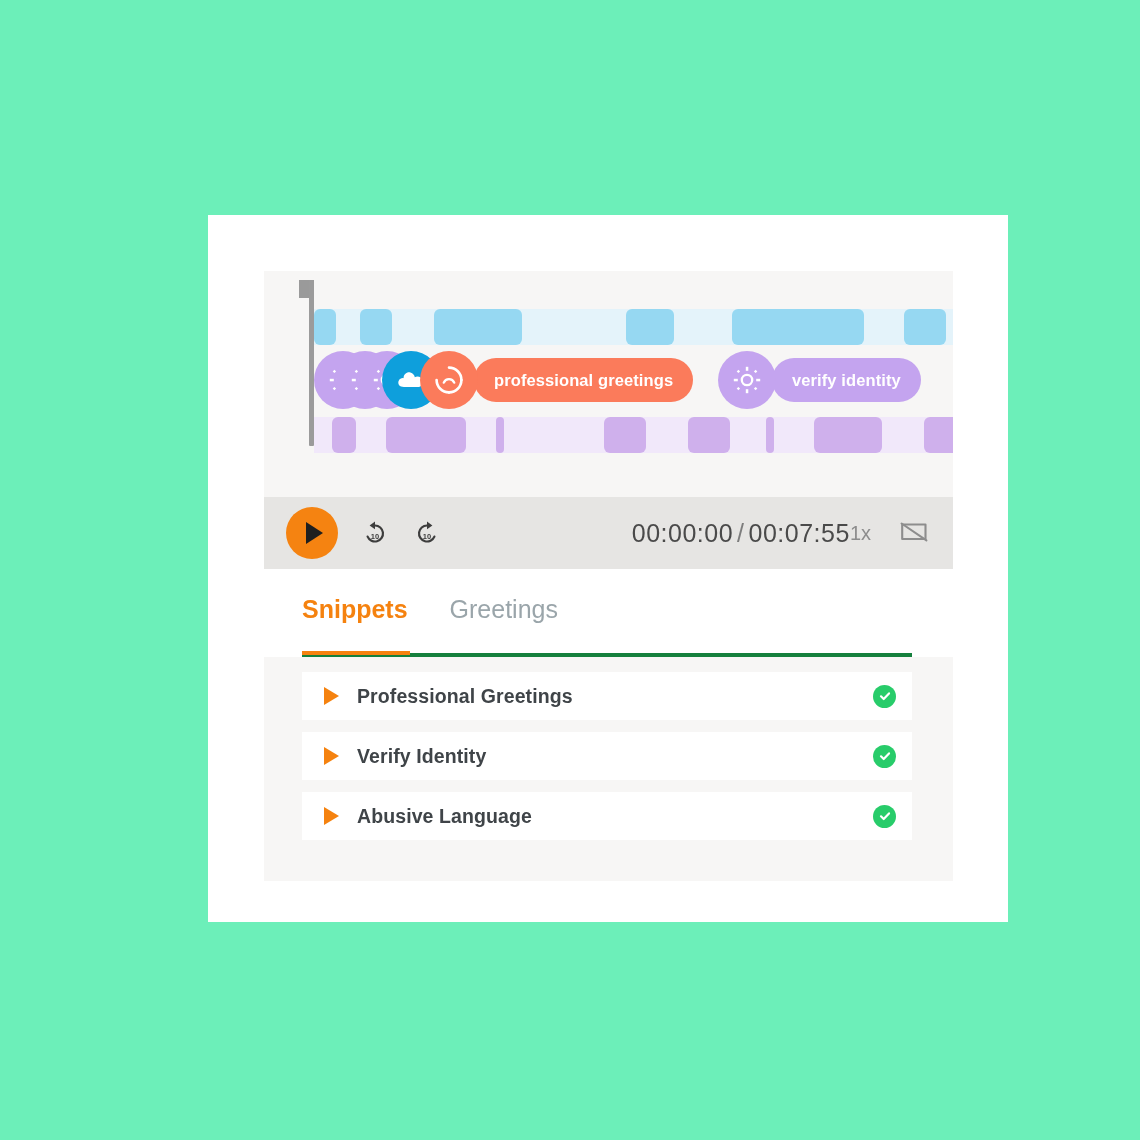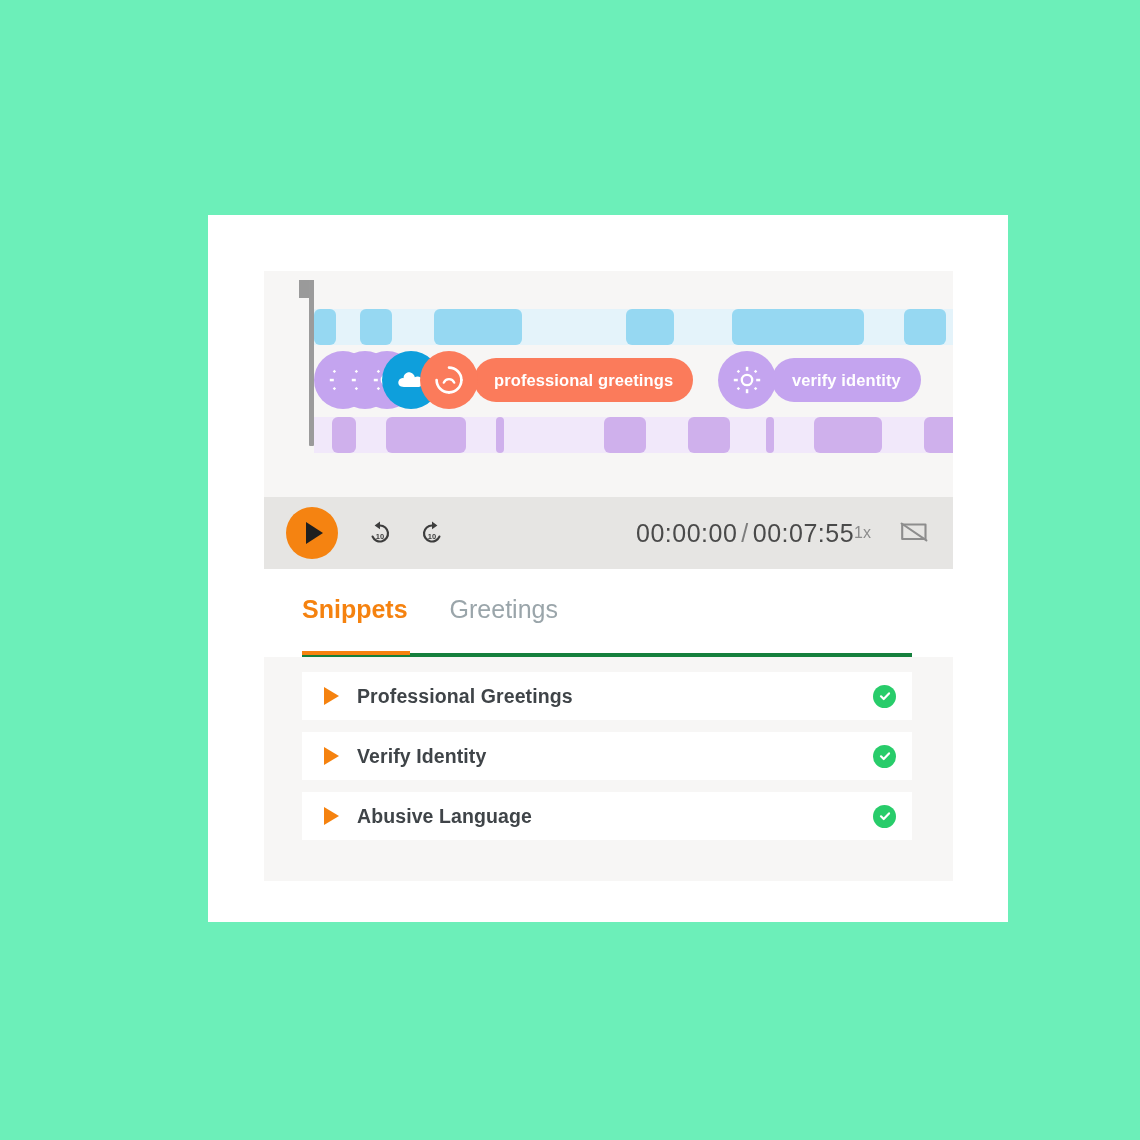--- a/index.html
+++ b/index.html
@@ -126,39 +126,39 @@
   .play-btn .tri {
     width: 0; height: 0;
     border-left: 17px solid #1f1f1f;
     border-top: 11px solid transparent;
     border-bottom: 11px solid transparent;
     margin-left: 5px;
   }
   .seek-btn {
     background: none; border: none; cursor: pointer;
     width: 40px; height: 40px;
-    display: flex; align-items: center; justify-content: center;
+    display: flex; align-items: center; justify-content: flex-start;
   }
   .seek-back { margin-left: 22px; }
   .seek-fwd  { margin-left: 12px; }
 
   .time-display {
     flex: 1;
     text-align: right;
     font-size: 25px;
     color: #4a4a4a;
     letter-spacing: .5px;
     margin-left: -26px;
     white-space: nowrap;
   }
   .time-display .sep { color: #7d7d7d; margin: 0 4px; }
 
   .speed-btn {
     background: none; border: none; cursor: pointer;
-    font-size: 16px; color: #8d8d8d;
+    font-size: 20px; color: #8d8d8d;
     margin-right: 26px;
     font-family: "Liberation Sans", sans-serif;
   }
   .cc-btn {
     background: none; border: none; cursor: pointer;
     margin-right: 22px;
     display: flex; align-items: center; justify-content: center;
     width: 34px; height: 34px;
   }
 

